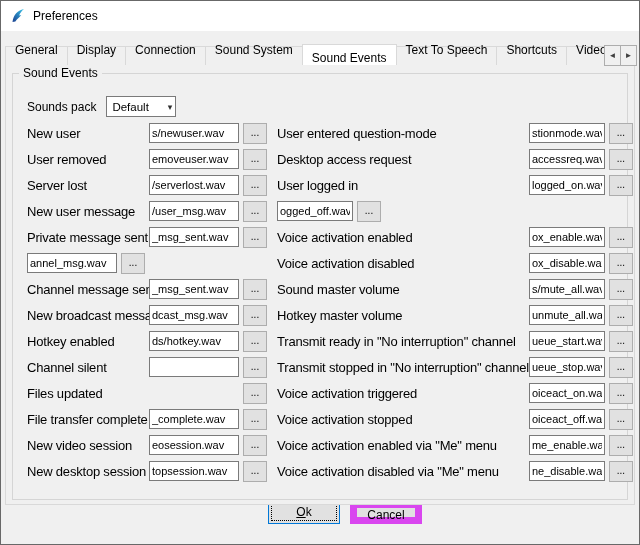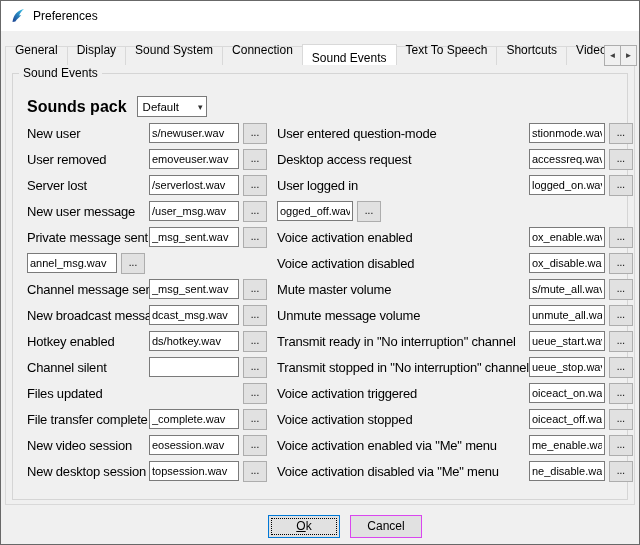--- a/index.html
+++ b/index.html
@@ -37,21 +37,21 @@
 
   
   .groupbox { position:absolute; left:6px; right:6px; top:8px; bottom:4px;
               border:1px solid #d5d5d5; }
   .groupbox-title { position:absolute; top:-8px; left:6px; background:#f0f0f0;
                     padding:0 4px; font-size:12px; line-height:14px; }
 
   
   .sounds-pack { position:absolute; left:14px; top:22px; height:21px;
                  display:flex; align-items:center; gap:10px; }
-  .sp-label { font-size:16px;font-weight:bold; }
+  .sp-label { font-size:12px; }
   .combo { width:70px; height:21px; background:#ffffff; border:1px solid #7a7a7a;
            display:flex; align-items:center; justify-content:space-between;
            padding:0 3px 0 5px; cursor:default; }
   .combo-value { font-size:11.5px; }
   .combo-arrow { font-size:9px; color:#303030; }
 
   
   .columns { position:absolute; left:14px; right:30px; top:48px; bottom:16px;
              display:flex; gap:10px; }
   .col { display:flex; flex-direction:column; gap:4px; }
@@ -61,24 +61,24 @@
   .lbl { flex:1; min-width:0; white-space:nowrap; overflow:hidden;
          font-size:13px; letter-spacing:-0.2px; }
   .field { width:90px; height:20px; border:1px solid #7a7a7a; background:#fff;
            font-family:"Liberation Sans", sans-serif; font-size:11px; padding:0 2px; }
   .col-right .field { width:76px; }
   .browse { width:24px; height:21px; margin-left:4px; background:#e1e1e1;
             border:1px solid #adadad; font-family:"Liberation Sans", sans-serif;
             font-size:10px; line-height:1; cursor:default; }
 
   
-  .footer { position:absolute; left:0; right:0; bottom:6px; height:24px;
+  .footer { position:absolute; left:0; right:0; bottom:20px; height:24px;
             display:flex; justify-content:center; align-items:center; }
   .btn-group { display:flex; gap:10px; position:relative; left:25px; }
-  .btn { width:72px; height:23px; background:#e1e1e1; border:1px solid #d946ef;
+  .btn { width:72px; height:23px; background:#e1e1e1; border:7px solid #d946ef;
          font-family:"Liberation Sans", sans-serif; font-size:12px; cursor:default; }
   .btn.default { border:1px solid #0078d7; outline:1px dotted #000; outline-offset:-4px; }
   .btn-text { display:block; }
   .btn.default .btn-text::first-letter { text-decoration:underline; }
 </style>
 </head>
 <body>
 
 <div class="window">
 
@@ -98,24 +98,24 @@
   </div>
 
   <div class="tabbar">
       <div class="tab">
     <span class="tab-label">General</span>
   </div>
       <div class="tab">
     <span class="tab-label">Display</span>
   </div>
       <div class="tab">
+    <span class="tab-label">Connection</span>
+  </div>
+      <div class="tab">
     <span class="tab-label">Sound System</span>
-  </div>
-      <div class="tab">
-    <span class="tab-label">Connection</span>
   </div>
       <div class="tab active">
     <span class="tab-label">Sound Events</span>
   </div>
       <div class="tab">
     <span class="tab-label">Text To Speech</span>
   </div>
       <div class="tab">
     <span class="tab-label">Shortcuts</span>
   </div>
@@ -240,26 +240,26 @@
     <span class="lbl">Voice activation enabled</span>
     <input class="field" type="text" value="ox_enable.wav" style="">
     <button class="browse">...</button>
   </div>
             <div class="row">
     <span class="lbl">Voice activation disabled</span>
     <input class="field" type="text" value="ox_disable.wav" style="">
     <button class="browse">...</button>
   </div>
             <div class="row">
-    <span class="lbl">Mute master volume</span>
+    <span class="lbl">Sound master volume</span>
     <input class="field" type="text" value="s/mute_all.wav" style="">
     <button class="browse">...</button>
   </div>
             <div class="row">
-    <span class="lbl">Unmute message volume</span>
+    <span class="lbl">Hotkey master volume</span>
     <input class="field" type="text" value="unmute_all.wav" style="">
     <button class="browse">...</button>
   </div>
             <div class="row">
     <span class="lbl">Transmit ready in "No interruption" channel</span>
     <input class="field" type="text" value="ueue_start.wav" style="">
     <button class="browse">...</button>
   </div>
             <div class="row">
     <span class="lbl">Transmit stopped in "No interruption" channel</span>

